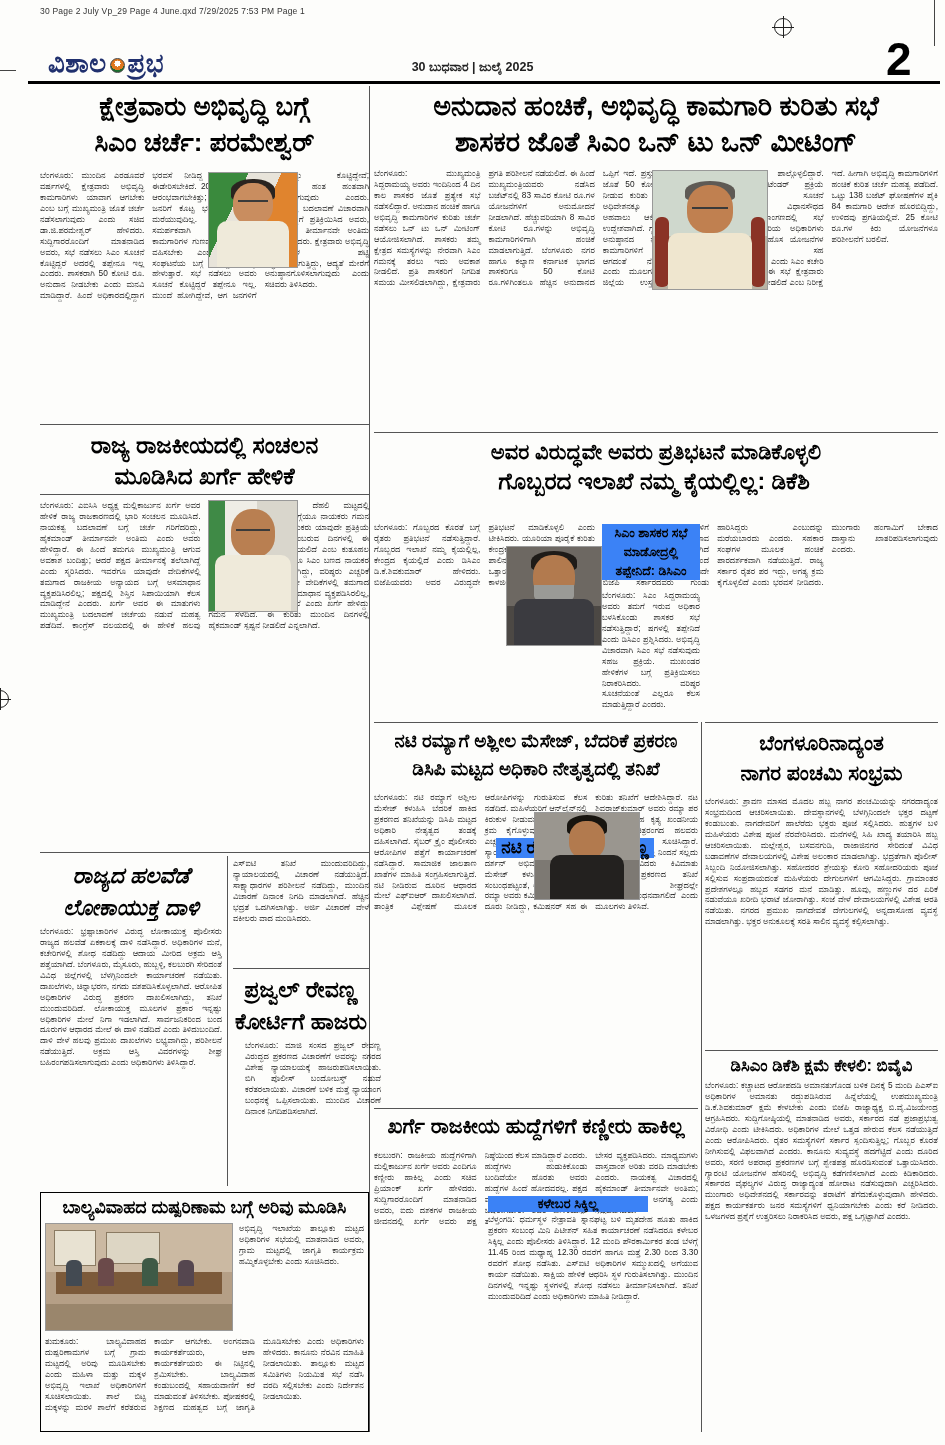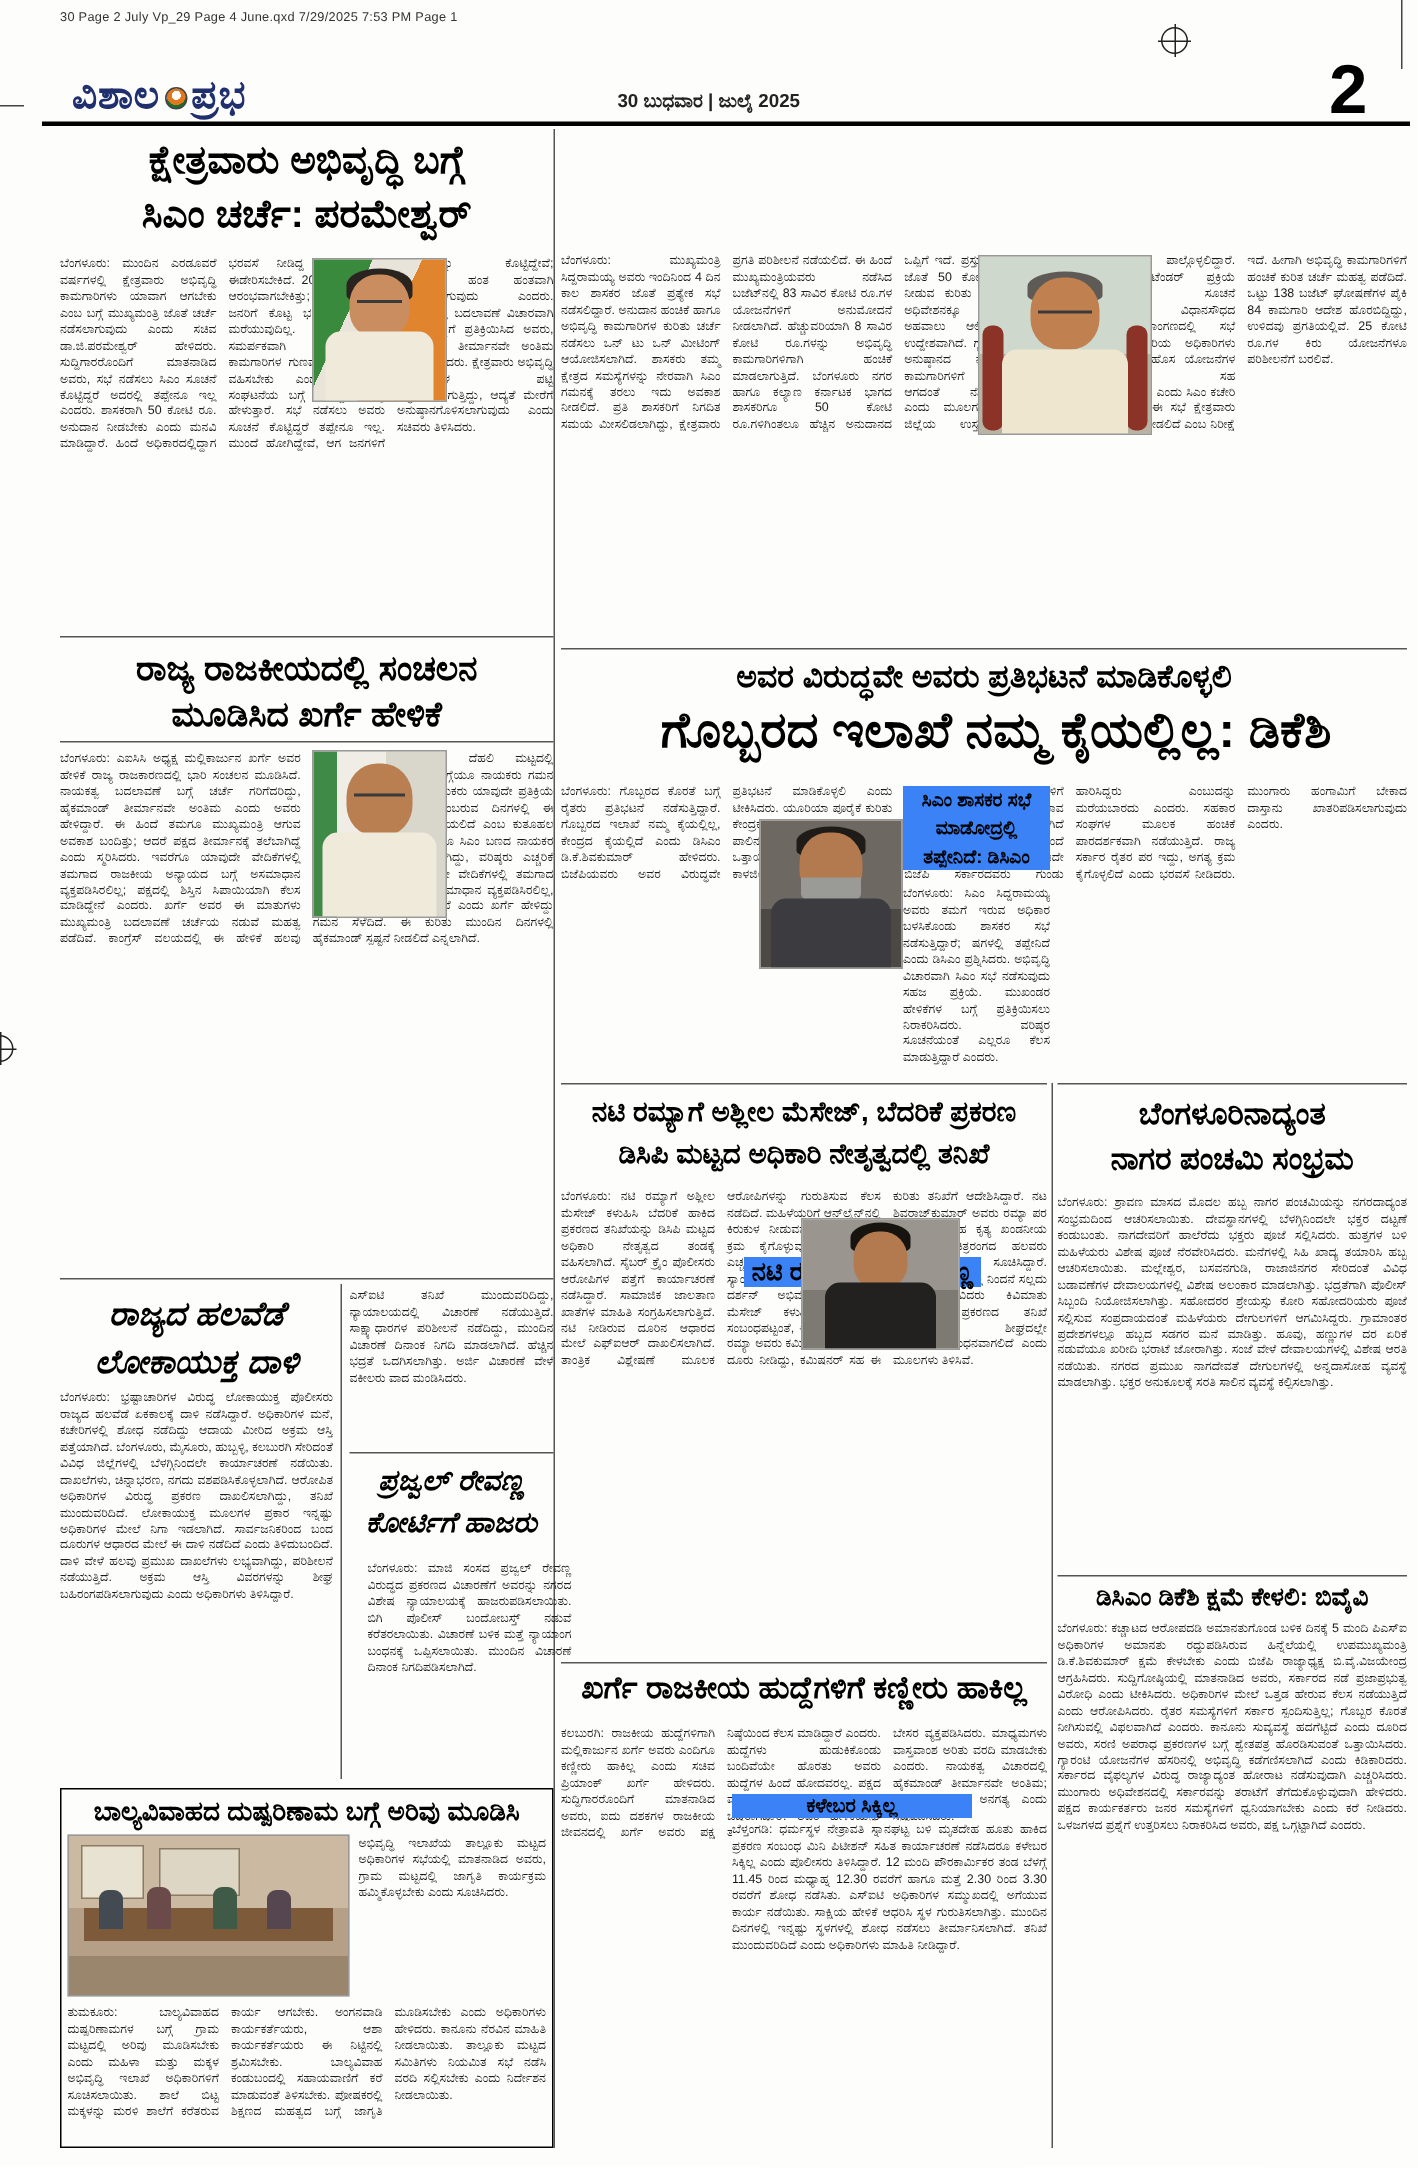--- a/index.html
+++ b/index.html
@@ -96,21 +96,21 @@
   </div>
   <div class="abs hrule" style="left:40px;top:852px;width:329px;"></div>
 
   <div class="abs vrule" style="left:227px;top:856px;height:330px;"></div>
   <div class="abs hl" style="left:40px;top:860px;width:182px;font-size:22px;line-height:1.45;font-style:italic;">ರಾಜ್ಯದ ಹಲವೆಡೆ
 ಲೋಕಾಯುಕ್ತ ದಾಳಿ</div>
   <div class="abs bodytext" style="left:40px;top:926px;width:182px;height:260px;">ಬೆಂಗಳೂರು: ಭ್ರಷ್ಟಾಚಾರಿಗಳ ವಿರುದ್ಧ ಲೋಕಾಯುಕ್ತ ಪೊಲೀಸರು ರಾಜ್ಯದ ಹಲವೆಡೆ ಏಕಕಾಲಕ್ಕೆ ದಾಳಿ ನಡೆಸಿದ್ದಾರೆ. ಅಧಿಕಾರಿಗಳ ಮನೆ, ಕಚೇರಿಗಳಲ್ಲಿ ಶೋಧ ನಡೆದಿದ್ದು ಆದಾಯ ಮೀರಿದ ಅಕ್ರಮ ಆಸ್ತಿ ಪತ್ತೆಯಾಗಿದೆ. ಬೆಂಗಳೂರು, ಮೈಸೂರು, ಹುಬ್ಬಳ್ಳಿ, ಕಲಬುರಗಿ ಸೇರಿದಂತೆ ವಿವಿಧ ಜಿಲ್ಲೆಗಳಲ್ಲಿ ಬೆಳಗ್ಗಿನಿಂದಲೇ ಕಾರ್ಯಾಚರಣೆ ನಡೆಯಿತು. ದಾಖಲೆಗಳು, ಚಿನ್ನಾಭರಣ, ನಗದು ವಶಪಡಿಸಿಕೊಳ್ಳಲಾಗಿದೆ. ಆರೋಪಿತ ಅಧಿಕಾರಿಗಳ ವಿರುದ್ಧ ಪ್ರಕರಣ ದಾಖಲಿಸಲಾಗಿದ್ದು, ತನಿಖೆ ಮುಂದುವರಿದಿದೆ. ಲೋಕಾಯುಕ್ತ ಮೂಲಗಳ ಪ್ರಕಾರ ಇನ್ನಷ್ಟು ಅಧಿಕಾರಿಗಳ ಮೇಲೆ ನಿಗಾ ಇಡಲಾಗಿದೆ. ಸಾರ್ವಜನಿಕರಿಂದ ಬಂದ ದೂರುಗಳ ಆಧಾರದ ಮೇಲೆ ಈ ದಾಳಿ ನಡೆದಿದೆ ಎಂದು ತಿಳಿದುಬಂದಿದೆ. ದಾಳಿ ವೇಳೆ ಹಲವು ಪ್ರಮುಖ ದಾಖಲೆಗಳು ಲಭ್ಯವಾಗಿದ್ದು, ಪರಿಶೀಲನೆ ನಡೆಯುತ್ತಿದೆ. ಅಕ್ರಮ ಆಸ್ತಿ ವಿವರಗಳನ್ನು ಶೀಘ್ರ ಬಹಿರಂಗಪಡಿಸಲಾಗುವುದು ಎಂದು ಅಧಿಕಾರಿಗಳು ತಿಳಿಸಿದ್ದಾರೆ.</div>
 
   <div class="abs bodytext" style="left:233px;top:858px;width:136px;height:106px;">ಎಸ್‌ಐಟಿ ತನಿಖೆ ಮುಂದುವರಿದಿದ್ದು, ನ್ಯಾಯಾಲಯದಲ್ಲಿ ವಿಚಾರಣೆ ನಡೆಯುತ್ತಿದೆ. ಸಾಕ್ಷ್ಯಾಧಾರಗಳ ಪರಿಶೀಲನೆ ನಡೆದಿದ್ದು, ಮುಂದಿನ ವಿಚಾರಣೆ ದಿನಾಂಕ ನಿಗದಿ ಮಾಡಲಾಗಿದೆ. ಹೆಚ್ಚಿನ ಭದ್ರತೆ ಒದಗಿಸಲಾಗಿತ್ತು. ಅರ್ಜಿ ವಿಚಾರಣೆ ವೇಳೆ ವಕೀಲರು ವಾದ ಮಂಡಿಸಿದರು.</div>
   <div class="abs hrule" style="left:233px;top:968px;width:136px;"></div>
-  <div class="abs hl" style="left:233px;top:974px;width:136px;font-size:19px;line-height:1.45;font-style:italic;">ಪ್ರಜ್ವಲ್ ರೇವಣ್ಣ
+  <div class="abs hl" style="left:233px;top:974px;width:136px;font-size:22px;line-height:1.45;">ಪ್ರಜ್ವಲ್ ರೇವಣ್ಣ
 ಕೋರ್ಟಿಗೆ ಹಾಜರು</div>
   <div class="abs bodytext" style="left:245px;top:1040px;width:136px;height:146px;">ಬೆಂಗಳೂರು: ಮಾಜಿ ಸಂಸದ ಪ್ರಜ್ವಲ್ ರೇವಣ್ಣ ವಿರುದ್ಧದ ಪ್ರಕರಣದ ವಿಚಾರಣೆಗೆ ಅವರನ್ನು ನಗರದ ವಿಶೇಷ ನ್ಯಾಯಾಲಯಕ್ಕೆ ಹಾಜರುಪಡಿಸಲಾಯಿತು. ಬಿಗಿ ಪೊಲೀಸ್ ಬಂದೋಬಸ್ತ್ ನಡುವೆ ಕರೆತರಲಾಯಿತು. ವಿಚಾರಣೆ ಬಳಿಕ ಮತ್ತೆ ನ್ಯಾಯಾಂಗ ಬಂಧನಕ್ಕೆ ಒಪ್ಪಿಸಲಾಯಿತು. ಮುಂದಿನ ವಿಚಾರಣೆ ದಿನಾಂಕ ನಿಗದಿಪಡಿಸಲಾಗಿದೆ.</div>
 
   <div class="abs boxart" style="left:40px;top:1192px;width:327px;height:238px;">
     <div class="hl" style="margin-top:4px;font-size:17.5px;">ಬಾಲ್ಯವಿವಾಹದ ದುಷ್ಪರಿಣಾಮ ಬಗ್ಗೆ ಅರಿವು ಮೂಡಿಸಿ</div>
     <div style="display:flex;margin:5px 4px 0 4px;gap:6px;">
       <div class="photo" style="position:relative;width:186px;height:106px;flex:0 0 auto;">
         <div class="bgroom"></div>
         <div style="position:absolute;left:8px;top:6px;width:40px;height:34px;background:#e8e2d2;border:1px solid #8a7a62;"></div>
         <div style="position:absolute;left:60px;top:8px;width:52px;height:30px;background:#ddd6c4;border:1px solid #8a7a62;"></div>
@@ -119,34 +119,36 @@
         <div style="position:absolute;left:52px;top:34px;width:16px;height:28px;background:#6b4a4a;border-radius:6px 6px 0 0;"></div>
         <div style="position:absolute;left:96px;top:34px;width:16px;height:28px;background:#3f5a46;border-radius:6px 6px 0 0;"></div>
         <div style="position:absolute;left:132px;top:36px;width:16px;height:26px;background:#55464f;border-radius:6px 6px 0 0;"></div>
         <div style="position:absolute;left:0;bottom:0;width:100%;height:26px;background:#9a866c;"></div>
       </div>
       <div class="bodytext" style="width:126px;height:106px;">ಅಭಿವೃದ್ಧಿ ಇಲಾಖೆಯ ತಾಲ್ಲೂಕು ಮಟ್ಟದ ಅಧಿಕಾರಿಗಳ ಸಭೆಯಲ್ಲಿ ಮಾತನಾಡಿದ ಅವರು, ಗ್ರಾಮ ಮಟ್ಟದಲ್ಲಿ ಜಾಗೃತಿ ಕಾರ್ಯಕ್ರಮ ಹಮ್ಮಿಕೊಳ್ಳಬೇಕು ಎಂದು ಸೂಚಿಸಿದರು.</div>
     </div>
     <div class="bodytext cols3" style="margin:5px 4px 0 4px;height:106px;">ತುಮಕೂರು: ಬಾಲ್ಯವಿವಾಹದ ದುಷ್ಪರಿಣಾಮಗಳ ಬಗ್ಗೆ ಗ್ರಾಮ ಮಟ್ಟದಲ್ಲಿ ಅರಿವು ಮೂಡಿಸಬೇಕು ಎಂದು ಮಹಿಳಾ ಮತ್ತು ಮಕ್ಕಳ ಅಭಿವೃದ್ಧಿ ಇಲಾಖೆ ಅಧಿಕಾರಿಗಳಿಗೆ ಸೂಚಿಸಲಾಯಿತು. ಶಾಲೆ ಬಿಟ್ಟ ಮಕ್ಕಳನ್ನು ಮರಳಿ ಶಾಲೆಗೆ ಕರೆತರುವ ಕಾರ್ಯ ಆಗಬೇಕು. ಅಂಗನವಾಡಿ ಕಾರ್ಯಕರ್ತೆಯರು, ಆಶಾ ಕಾರ್ಯಕರ್ತೆಯರು ಈ ನಿಟ್ಟಿನಲ್ಲಿ ಶ್ರಮಿಸಬೇಕು. ಬಾಲ್ಯವಿವಾಹ ಕಂಡುಬಂದಲ್ಲಿ ಸಹಾಯವಾಣಿಗೆ ಕರೆ ಮಾಡುವಂತೆ ತಿಳಿಸಬೇಕು. ಪೋಷಕರಲ್ಲಿ ಶಿಕ್ಷಣದ ಮಹತ್ವದ ಬಗ್ಗೆ ಜಾಗೃತಿ ಮೂಡಿಸಬೇಕು ಎಂದು ಅಧಿಕಾರಿಗಳು ಹೇಳಿದರು. ಕಾನೂನು ನೆರವಿನ ಮಾಹಿತಿ ನೀಡಲಾಯಿತು. ತಾಲ್ಲೂಕು ಮಟ್ಟದ ಸಮಿತಿಗಳು ನಿಯಮಿತ ಸಭೆ ನಡೆಸಿ ವರದಿ ಸಲ್ಲಿಸಬೇಕು ಎಂದು ನಿರ್ದೇಶನ ನೀಡಲಾಯಿತು.</div>
   </div>
 
+  <div class="abs hl" style="left:374px;top:88px;width:564px;font-size:27px;line-height:1.35;">ಅನುದಾನ ಹಂಚಿಕೆ, ಅಭಿವೃದ್ಧಿ ಕಾಮಗಾರಿ ಕುರಿತು ಸಭೆ
+ಶಾಸಕರ ಜೊತೆ ಸಿಎಂ ಒನ್ ಟು ಒನ್ ಮೀಟಿಂಗ್</div>
   <div class="abs bodytext cols5" style="left:374px;top:168px;width:564px;height:260px;">ಬೆಂಗಳೂರು: ಮುಖ್ಯಮಂತ್ರಿ ಸಿದ್ದರಾಮಯ್ಯ ಅವರು ಇಂದಿನಿಂದ 4 ದಿನ ಕಾಲ ಶಾಸಕರ ಜೊತೆ ಪ್ರತ್ಯೇಕ ಸಭೆ ನಡೆಸಲಿದ್ದಾರೆ. ಅನುದಾನ ಹಂಚಿಕೆ ಹಾಗೂ ಅಭಿವೃದ್ಧಿ ಕಾಮಗಾರಿಗಳ ಕುರಿತು ಚರ್ಚೆ ನಡೆಸಲು ಒನ್ ಟು ಒನ್ ಮೀಟಿಂಗ್ ಆಯೋಜಿಸಲಾಗಿದೆ. ಶಾಸಕರು ತಮ್ಮ ಕ್ಷೇತ್ರದ ಸಮಸ್ಯೆಗಳನ್ನು ನೇರವಾಗಿ ಸಿಎಂ ಗಮನಕ್ಕೆ ತರಲು ಇದು ಅವಕಾಶ ನೀಡಲಿದೆ. ಪ್ರತಿ ಶಾಸಕರಿಗೆ ನಿಗದಿತ ಸಮಯ ಮೀಸಲಿಡಲಾಗಿದ್ದು, ಕ್ಷೇತ್ರವಾರು ಪ್ರಗತಿ ಪರಿಶೀಲನೆ ನಡೆಯಲಿದೆ. ಈ ಹಿಂದೆ ಮುಖ್ಯಮಂತ್ರಿಯವರು ನಡೆಸಿದ ಬಜೆಟ್‌ನಲ್ಲಿ 83 ಸಾವಿರ ಕೋಟಿ ರೂ.ಗಳ ಯೋಜನೆಗಳಿಗೆ ಅನುಮೋದನೆ ನೀಡಲಾಗಿದೆ. ಹೆಚ್ಚುವರಿಯಾಗಿ 8 ಸಾವಿರ ಕೋಟಿ ರೂ.ಗಳನ್ನು ಅಭಿವೃದ್ಧಿ ಕಾಮಗಾರಿಗಳಿಗಾಗಿ ಹಂಚಿಕೆ ಮಾಡಲಾಗುತ್ತಿದೆ. ಬೆಂಗಳೂರು ನಗರ ಹಾಗೂ ಕಲ್ಯಾಣ ಕರ್ನಾಟಕ ಭಾಗದ ಶಾಸಕರಿಗೂ 50 ಕೋಟಿ ರೂ.ಗಳಿಗಿಂತಲೂ ಹೆಚ್ಚಿನ ಅನುದಾನದ ಒಪ್ಪಿಗೆ ಇದೆ. ಪ್ರಸ್ತುತ ಕಾಂಗ್ರೆಸ್ ಶಾಸಕರ ಜೊತೆ 50 ಕೋಟಿ ರೂ. ಅನುದಾನ ನೀಡುವ ಕುರಿತು ಚರ್ಚೆ ನಡೆಯಲಿದೆ. ಅಧಿವೇಶನಕ್ಕೂ ಮುನ್ನ ಶಾಸಕರ ಅಹವಾಲು ಆಲಿಸುವುದು ಸಭೆಯ ಉದ್ದೇಶವಾಗಿದೆ. ಗ್ಯಾರಂಟಿ ಯೋಜನೆಗಳ ಅನುಷ್ಠಾನದ ನಡುವೆ ಅಭಿವೃದ್ಧಿ ಕಾಮಗಾರಿಗಳಿಗೆ ಅನುದಾನ ಕೊರತೆ ಆಗದಂತೆ ನೋಡಿಕೊಳ್ಳಲಾಗುವುದು ಎಂದು ಮೂಲಗಳು ತಿಳಿಸಿವೆ. ಪ್ರತಿ ಜಿಲ್ಲೆಯ ಉಸ್ತುವಾರಿ ಸಚಿವರೂ ಸಭೆಯಲ್ಲಿ ಪಾಲ್ಗೊಳ್ಳಲಿದ್ದಾರೆ. ಕಾಮಗಾರಿಗಳ ಟೆಂಡರ್ ಪ್ರಕ್ರಿಯೆ ತ್ವರಿತಗೊಳಿಸಲು ಸೂಚನೆ ನೀಡಲಾಗುವುದು. ವಿಧಾನಸೌಧದ ಸಮ್ಮೇಳನ ಸಭಾಂಗಣದಲ್ಲಿ ಸಭೆ ನಡೆಯಲಿದ್ದು, ಹಿರಿಯ ಅಧಿಕಾರಿಗಳು ಹಾಜರಿರಲಿದ್ದಾರೆ. ಹೊಸ ಯೋಜನೆಗಳ ಪ್ರಸ್ತಾವನೆಗಳನ್ನು ಸಹ ಸ್ವೀಕರಿಸಲಾಗುವುದು ಎಂದು ಸಿಎಂ ಕಚೇರಿ ತಿಳಿಸಿದೆ. ಒಟ್ಟಾರೆ ಈ ಸಭೆ ಕ್ಷೇತ್ರವಾರು ಅಭಿವೃದ್ಧಿಗೆ ವೇಗ ನೀಡಲಿದೆ ಎಂಬ ನಿರೀಕ್ಷೆ ಇದೆ. ಹೀಗಾಗಿ ಅಭಿವೃದ್ಧಿ ಕಾಮಗಾರಿಗಳಿಗೆ ಹಂಚಿಕೆ ಕುರಿತ ಚರ್ಚೆ ಮಹತ್ವ ಪಡೆದಿದೆ. ಒಟ್ಟು 138 ಬಜೆಟ್ ಘೋಷಣೆಗಳ ಪೈಕಿ 84 ಕಾಮಗಾರಿ ಆದೇಶ ಹೊರಬಿದ್ದಿದ್ದು, ಉಳಿದವು ಪ್ರಗತಿಯಲ್ಲಿವೆ. 25 ಕೋಟಿ ರೂ.ಗಳ ಕಿರು ಯೋಜನೆಗಳೂ ಪರಿಶೀಲನೆಗೆ ಬರಲಿವೆ.</div>
   <div class="abs photo" style="left:652px;top:170px;width:114px;height:118px;">
     <div style="position:absolute;inset:0;background:linear-gradient(180deg,#cfd8cd 0 55%,#b9b3a4 55% 100%);"></div>
     <div class="chair" style="left:2px;top:46px;width:14px;height:70px;border-radius:6px;"></div>
     <div class="chair" style="right:2px;top:46px;width:14px;height:70px;border-radius:6px;"></div>
     <div class="hair" style="top:10px;width:50px;height:20px;background:#5e5a55;"></div>
     <div class="head" style="top:14px;width:46px;height:48px;background:#c08050;"></div>
     <div class="glasses" style="top:36px;width:36px;"></div>
     <div class="torso" style="top:62px;width:84px;height:56px;background:#efe6cf;"></div>
   </div>
   <div class="abs hrule" style="left:374px;top:432px;width:564px;"></div>
 
   <div class="abs hl" style="left:374px;top:440px;width:564px;font-size:21px;">ಅವರ ವಿರುದ್ಧವೇ ಅವರು ಪ್ರತಿಭಟನೆ ಮಾಡಿಕೊಳ್ಳಲಿ</div>
-  <div class="abs hl" style="left:382px;top:468px;width:564px;font-size:33px;">ಗೊಬ್ಬರದ ಇಲಾಖೆ ನಮ್ಮ ಕೈಯಲ್ಲಿಲ್ಲ: ಡಿಕೆಶಿ</div>
+  <div class="abs hl" style="left:372px;top:468px;width:564px;font-size:23px;">ಗೊಬ್ಬರದ ಇಲಾಖೆ ನಮ್ಮ ಕೈಯಲ್ಲಿಲ್ಲ: ಡಿಕೆಶಿ</div>
   <div class="abs bodytext cols5" style="left:374px;top:522px;width:564px;height:196px;">ಬೆಂಗಳೂರು: ಗೊಬ್ಬರದ ಕೊರತೆ ಬಗ್ಗೆ ರೈತರು ಪ್ರತಿಭಟನೆ ನಡೆಸುತ್ತಿದ್ದಾರೆ. ಗೊಬ್ಬರದ ಇಲಾಖೆ ನಮ್ಮ ಕೈಯಲ್ಲಿಲ್ಲ, ಕೇಂದ್ರದ ಕೈಯಲ್ಲಿದೆ ಎಂದು ಡಿಸಿಎಂ ಡಿ.ಕೆ.ಶಿವಕುಮಾರ್ ಹೇಳಿದರು. ಬಿಜೆಪಿಯವರು ಅವರ ವಿರುದ್ಧವೇ ಪ್ರತಿಭಟನೆ ಮಾಡಿಕೊಳ್ಳಲಿ ಎಂದು ಟೀಕಿಸಿದರು. ಯೂರಿಯಾ ಪೂರೈಕೆ ಕುರಿತು ಕೇಂದ್ರಕ್ಕೆ ಪತ್ರ ಬರೆಯಲಾಗಿದೆ; ರಾಜ್ಯದ ಪಾಲಿನ ಗೊಬ್ಬರ ನೀಡುವಂತೆ ಒತ್ತಾಯಿಸಲಾಗಿದೆ ಎಂದರು. ರೀತಿಯು ಕಾಳಜಿಯನ್ನು ಹೊಂದಿದ್ದು, ಎಲ್ಲಿಯೂ ಲೋಪವಾಗದಂತೆ ಎಲ್ಲಾ ಜಿಲ್ಲೆಗಳಿಗೆ ಎಷ್ಟೆಷ್ಟು ಬೇಕಿದೆ, ಯಾವ ಯಾವ ಸೊಸೈಟಿಗೆ ಎಷ್ಟು ಪೂರೈಕೆಯಾಗಿದೆ ಎಂಬುದರ ದಾಖಲೆಗಳಿವೆ. ಈ ಹಿಂದೆ ರೈತರಿಗೆ ಗೊಬ್ಬರ ನೀಡುವಾಗ ಇದೇ ಬಿಜೆಪಿ ಸರ್ಕಾರದವರು ಗುಂಡು ಹಾರಿಸಿದ್ದರು ಎಂಬುದನ್ನು ಮರೆಯಬಾರದು ಎಂದರು. ಸಹಕಾರ ಸಂಘಗಳ ಮೂಲಕ ಹಂಚಿಕೆ ಪಾರದರ್ಶಕವಾಗಿ ನಡೆಯುತ್ತಿದೆ. ರಾಜ್ಯ ಸರ್ಕಾರ ರೈತರ ಪರ ಇದ್ದು, ಅಗತ್ಯ ಕ್ರಮ ಕೈಗೊಳ್ಳಲಿದೆ ಎಂದು ಭರವಸೆ ನೀಡಿದರು. ಮುಂಗಾರು ಹಂಗಾಮಿಗೆ ಬೇಕಾದ ದಾಸ್ತಾನು ಖಾತರಿಪಡಿಸಲಾಗುವುದು ಎಂದರು.</div>
   <div class="abs photo" style="left:506px;top:546px;width:94px;height:98px;">
     <div class="bgdark"></div>
     <div class="hair" style="top:4px;width:46px;height:20px;background:#1e1b18;"></div>
     <div class="head" style="top:8px;width:42px;height:44px;background:#b27a4e;"></div>
     <div class="beard" style="top:38px;width:40px;height:18px;"></div>
     <div class="torso dark" style="top:52px;width:80px;height:46px;"></div>
   </div>
   <div class="abs subhead" style="left:602px;top:524px;width:98px;font-size:12.5px;line-height:1.5;">ಸಿಎಂ ಶಾಸಕರ ಸಭೆ
 ಮಾಡೋದ್ರಲ್ಲಿ

